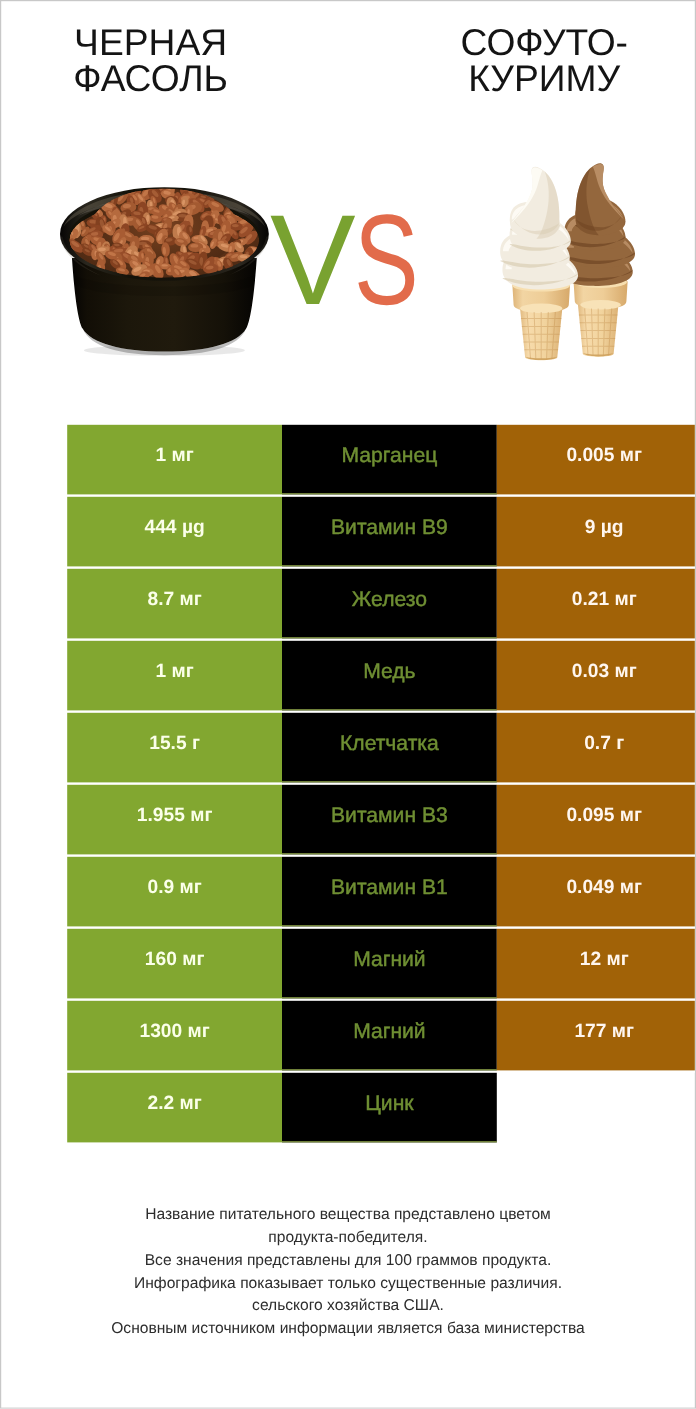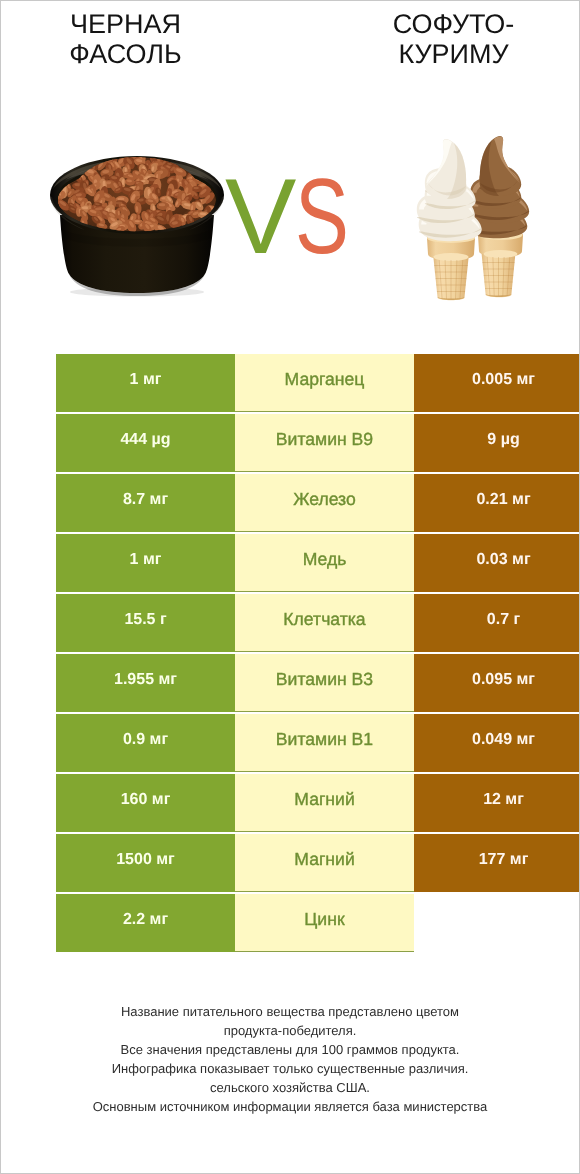--- a/index.html
+++ b/index.html
@@ -3,42 +3,42 @@
 <meta charset="utf-8">
 <style>
   html,body{margin:0;padding:0;}
   body{width:580px;height:1174px;background:#ffffff;
        font-family:"Liberation Sans",sans-serif;
        -webkit-font-smoothing:antialiased;text-rendering:geometricPrecision;}
   #page{position:relative;width:578px;height:1172px;border:1px solid #c8c8c8;
         background:#fff;overflow:hidden;}
 
   
-  .title{position:absolute;top:8px;font-size:27px;line-height:30px;color:#141414;
+  .title{position:absolute;top:20px;font-size:31px;line-height:30px;color:#141414;
          text-align:center;font-weight:400;}
   #title-left{left:0px;width:249px;}
   #title-right{left:328px;width:249px;}
   .title div{white-space:nowrap;}
 
   
   #bowl-wrap{position:absolute;left:48px;top:152px;width:180px;height:148px;}
   #vs{position:absolute;left:224px;top:169px;width:134px;height:92px;
       font-size:107px;line-height:92px;font-weight:400;}
   #vs span{position:absolute;top:0;display:block;}
   #vs .v{color:#79a230;left:0px;}
   #vs .s{color:#e26b4b;left:70px;transform:scaleX(0.755);transform-origin:left top;}
   #cone-wrap{position:absolute;left:412px;top:125px;width:125px;height:178px;}
 
   
   #table{position:absolute;left:21px;top:353px;width:537px;margin-left:34px;}
   .row{display:flex;height:58.4px;}
   .cell{box-sizing:border-box;display:flex;align-items:center;justify-content:center;
         font-size:16px;font-weight:700;padding-bottom:7px;}
   .cell.left{width:179px;background:#82a730;color:#fbffe9;}
-  .cell.mid{width:179px;background:#fef9c3;color:#6f8f33;border-bottom:1.3px solid #8ba047;font-size:17.6px;font-weight:400;-webkit-text-stroke:0.38px #6f8f33;}
+  .cell.mid{width:179px;background:#000000;color:#6f8f33;border-bottom:1.3px solid #8ba047;font-size:17.6px;font-weight:400;-webkit-text-stroke:0.38px #6f8f33;}
   .cell.right{width:179px;background:#a16207;color:#fff6ef;}
   .sep{height:1.6px;background:#fff;}
 
   
   #footer{position:absolute;left:0;top:1002px;width:578px;text-align:center;
           font-size:13px;line-height:18.95px;color:#2d2d2d;}
   #footer div{white-space:nowrap;}
 
   
   .b0 ellipse{fill:#a85c33}  .b0 .h{fill:#c97d4f;opacity:.75}
@@ -1047,21 +1047,21 @@
         <div class="cell right">0.049 мг</div>
       </div>
       <div class="sep"></div>
       <div class="row">
         <div class="cell left">160 мг</div>
         <div class="cell mid">Магний</div>
         <div class="cell right">12 мг</div>
       </div>
       <div class="sep"></div>
       <div class="row">
-        <div class="cell left">1500 мг</div>
+        <div class="cell left">1300 мг</div>
         <div class="cell mid">Магний</div>
         <div class="cell right">177 мг</div>
       </div>
       <div class="sep"></div>
       <div class="row">
         <div class="cell left">2.2 мг</div>
         <div class="cell mid">Цинк</div>
       </div>
     </div>
 

